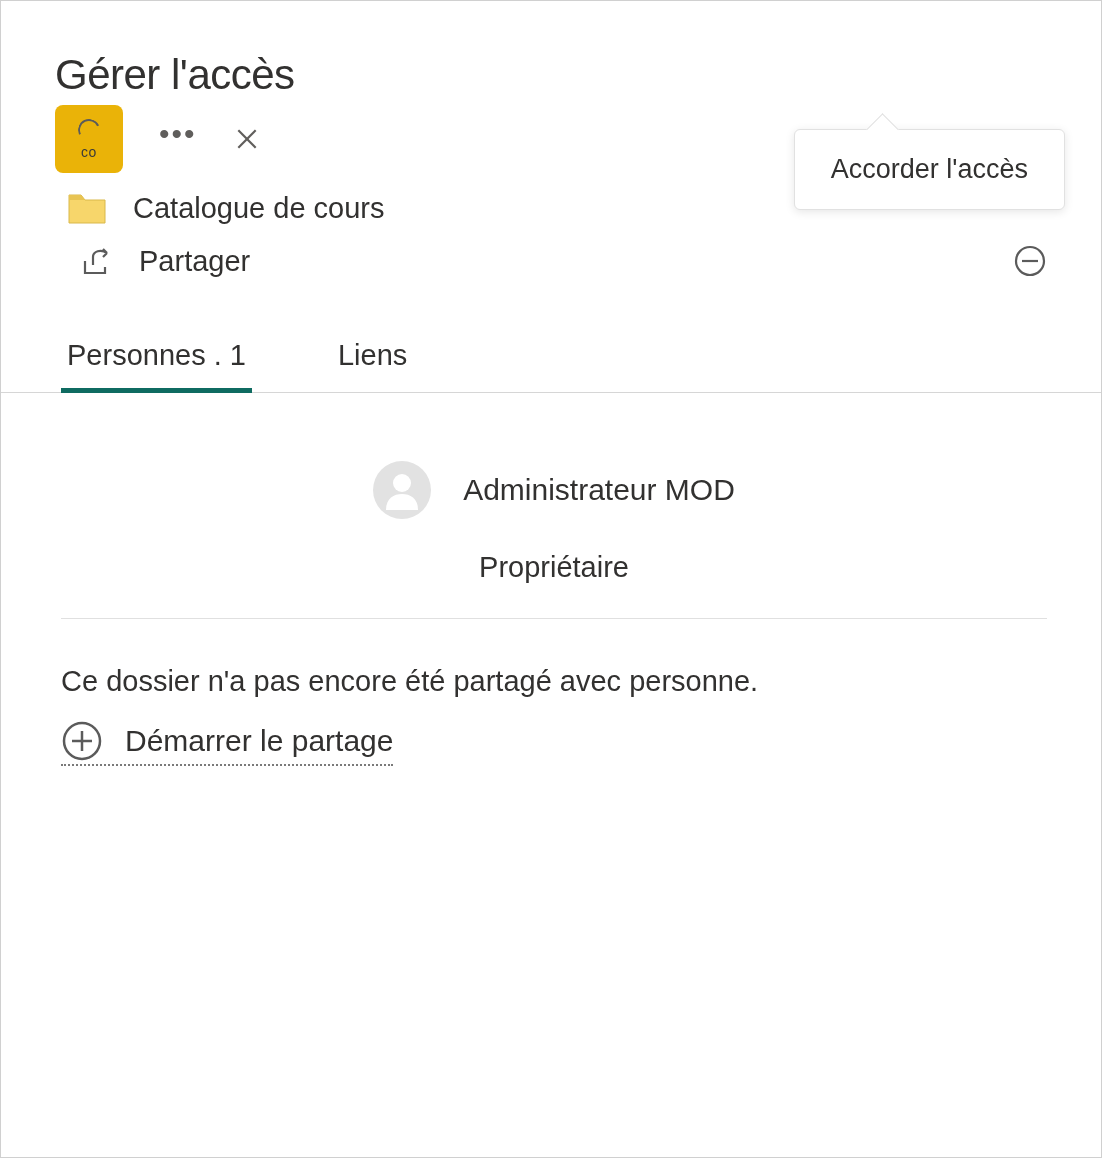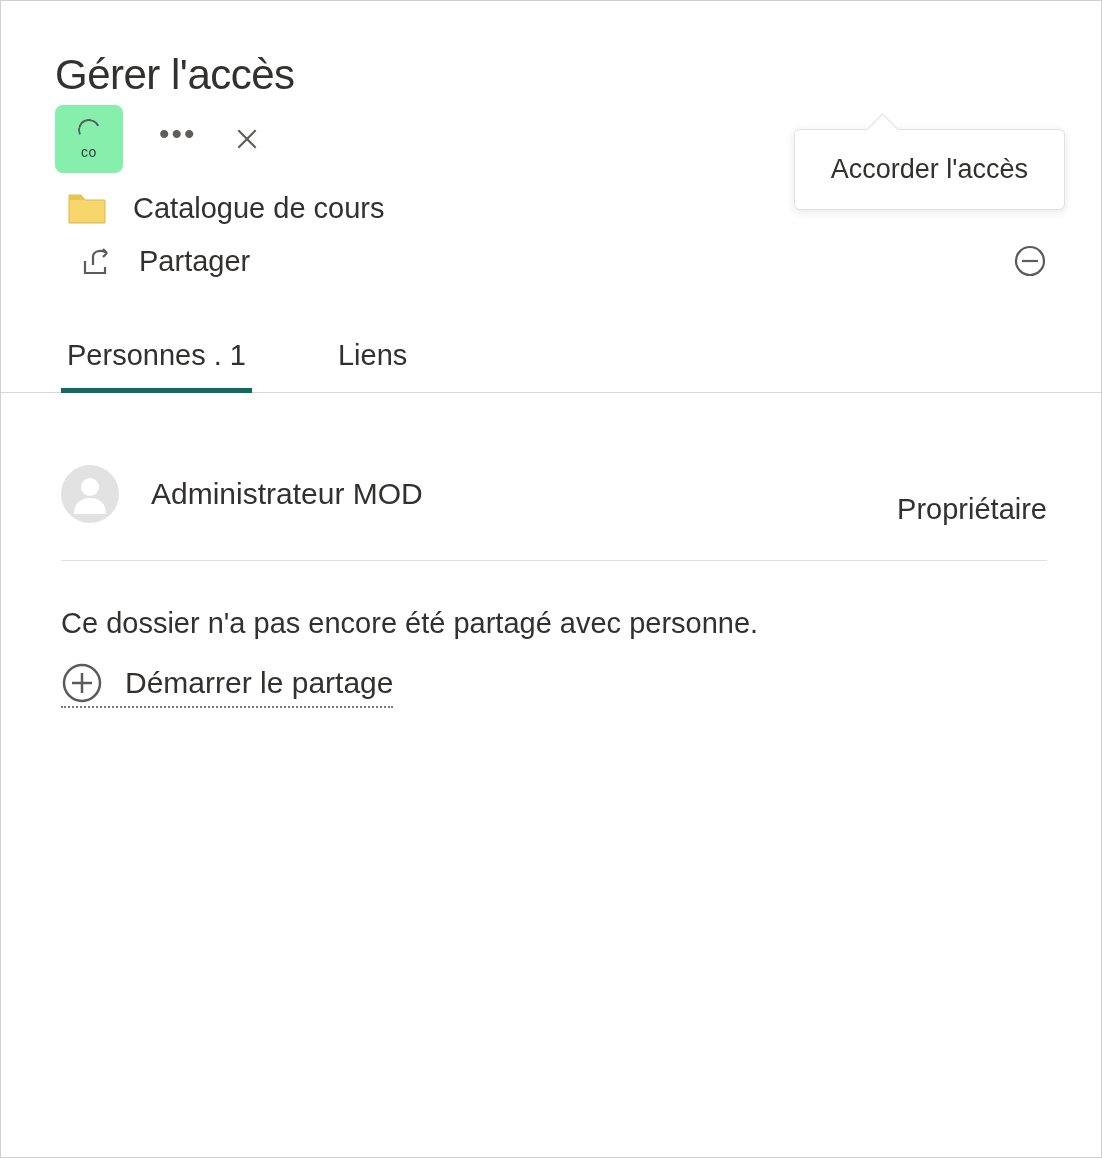--- a/index.html
+++ b/index.html
@@ -28,21 +28,21 @@
     .header-right {
       display: flex;
       align-items: center;
       gap: 36px;
       margin-top: 6px;
       position: relative;
     }
     .grant-button {
       width: 68px;
       height: 68px;
-      background: #86efac;
+      background: #eab308;
       border-radius: 8px;
       display: flex;
       flex-direction: column;
       align-items: center;
       justify-content: center;
       cursor: pointer;
       position: relative;
     }
     .grant-arc {
       width: 22px;
@@ -168,20 +168,21 @@
     }
     .tab-spacer { width: 40px; }
 
     .people-list { padding: 20px 54px 0 60px; }
     .person-row {
       display: flex;
       align-items: center;
       justify-content: space-between;
       padding: 48px 0 34px 0;
       border-bottom: 1px solid #e0e0e0;
+      flex-direction: column;
     }
     .person-left {
       display: flex;
       align-items: center;
       gap: 32px;
     }
     .avatar {
       width: 58px;
       height: 58px;
       border-radius: 50%;

